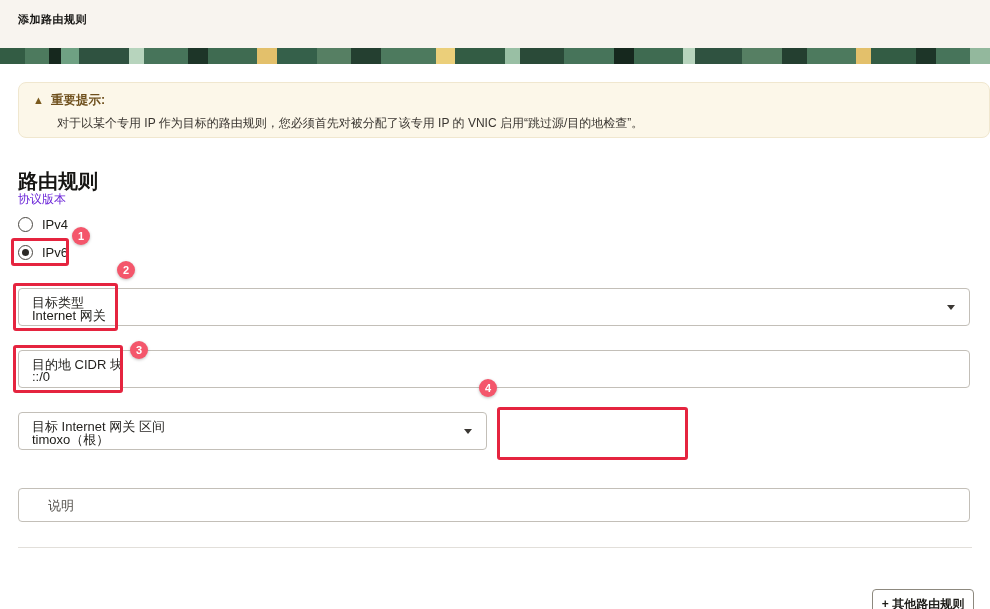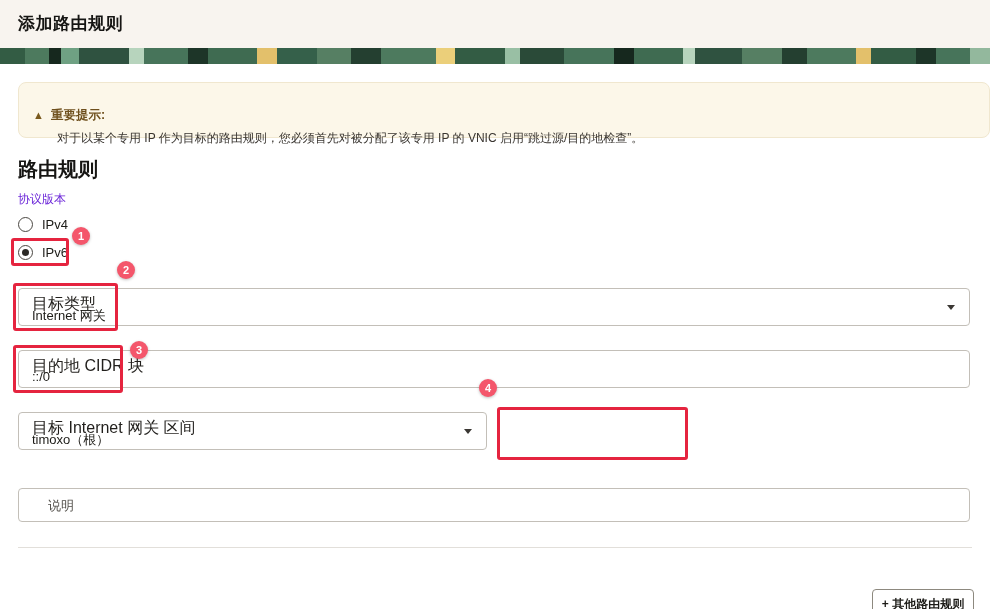--- a/index.html
+++ b/index.html
@@ -5,58 +5,58 @@
   * { margin:0; padding:0; box-sizing:border-box; }
   html,body { width:990px; height:609px; }
   body {
     font-family:"Liberation Sans","DejaVu Sans",sans-serif;
     background:#ffffff; color:#1c1b17; position:relative; overflow:hidden;
   }
   .stage { position:absolute; inset:0; width:990px; height:609px; }
 
   
   .header { position:absolute; left:0; top:0; width:990px; height:48px; background:#f8f4ef; }
-  .header h1 { position:absolute; left:18px; top:12px; font-size:17px; font-weight:bold; color:#161513; letter-spacing:.5px; }
+  .header h1 { position:absolute; left:18px; top:12px; font-size:11px; font-weight:bold; color:#161513; letter-spacing:.5px; }
 
   
   .banner { position:absolute; left:0; top:48px; width:990px; height:16px;
     background-image:
       linear-gradient(90deg,
         #335c44 0 2.5%, #4d7a5e 2.5% 5%, #16281e 5% 6.2%, #6fa183 6.2% 8%,
         #2f5240 8% 13%, #b7d4bd 13% 14.5%, #47745a 14.5% 19%, #1d3528 19% 21%,
         #3f6b51 21% 26%, #e3c06b 26% 28%, #35604a 28% 32%, #567f63 32% 35.5%,
         #243f30 35.5% 38.5%, #4d7a5e 38.5% 44%, #ebcf7a 44% 46%, #335c44 46% 51%,
         #99bfa4 51% 52.5%, #2a4a38 52.5% 57%, #47745a 57% 62%, #16281e 62% 64%,
         #3f6b51 64% 69%, #b7d4bd 69% 70.2%, #2f5240 70.2% 75%, #567f63 75% 79%,
         #243f30 79% 81.5%, #4d7a5e 81.5% 86.5%, #e3c06b 86.5% 88%, #335c44 88% 92.5%,
         #1d3528 92.5% 94.5%, #47745a 94.5% 98%, #93b89d 98% 100%);
   }
 
   
   .warning { position:absolute; left:18px; top:82px; width:972px; height:56px;
-    background:#fcf7e9; border:1px solid #f0e7cf; border-radius:8px; padding:24px 14px; }
+    background:#fcf7e9; border:1px solid #f0e7cf; border-radius:8px; padding:9px 14px; }
   .warning .w-title { font-size:12.5px; font-weight:bold; color:#6e4f1c; }
   .warning .w-icon { font-size:11px; color:#7a5a1e; margin-right:7px; }
   .warning .w-body { margin-top:6px; margin-left:24px; font-size:12px; color:#393530; }
 
   
-  .section-title { position:absolute; left:18px; top:156px; font-size:20px; font-weight:bold; color:#161513; }
+  .section-title { position:absolute; left:18px; top:168px; font-size:20px; font-weight:bold; color:#161513; }
   .field-label { position:absolute; left:18px; top:191px; font-size:12px; color:#6d28d9; }
 
   
   .radio-row { position:absolute; left:18px; display:flex; align-items:center; gap:9px; cursor:pointer; }
   .radio-row.r1 { top:217px; }
   .radio-row.r2 { top:245px; }
   .radio-dot { width:15px; height:15px; border:1.6px solid #4a4742; border-radius:50%; background:#fff; position:relative; flex:0 0 auto; }
   .radio-dot.selected::after { content:""; position:absolute; left:2.6px; top:2.6px; width:7px; height:7px; border-radius:50%; background:#2c2a26; }
   .radio-row span.rlabel { font-size:13px; color:#1c1b17; }
 
   
   .field { position:absolute; background:#fff; border:1px solid #c3bfb8; border-radius:4px; cursor:pointer; }
-  .field .f-label { position:absolute; left:13px; top:5px; font-size:16px; color:#211f1c; }
+  .field .f-label { position:absolute; left:13px; top:5px; font-size:13px; color:#211f1c; }
   .field .f-value { position:absolute; left:13px; top:18px; font-size:13px; color:#1c1b17; white-space:nowrap; }
   .chevron { position:absolute; right:14px; top:50%; margin-top:-2px; width:0; height:0;
     border-left:4.5px solid transparent; border-right:4.5px solid transparent; border-top:5.5px solid #3a3733; }
   .f-target-type { left:18px; top:288px; width:952px; height:38px; }
   .f-cidr        { left:18px; top:350px; width:952px; height:38px; }
   .f-compart     { left:18px; top:412px; width:469px; height:38px; }
   .f-gateway     { left:500px; top:412px; width:470px; height:38px; }
 
   .desc-input { position:absolute; left:18px; top:488px; width:952px; height:34px;
     border:1px solid #c3bfb8; border-radius:4px; padding:0 29px; font-size:13px;

